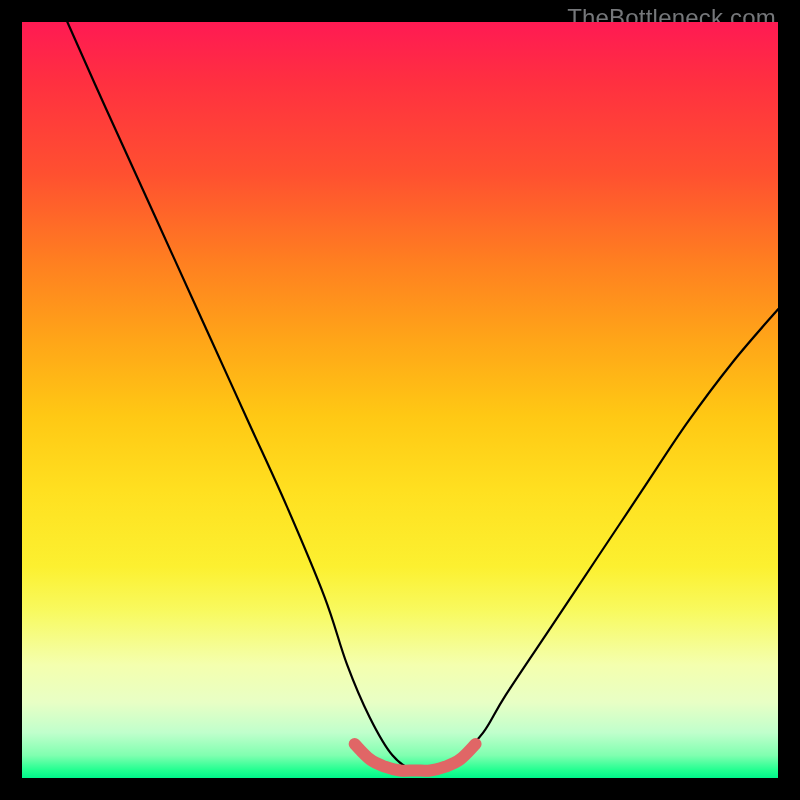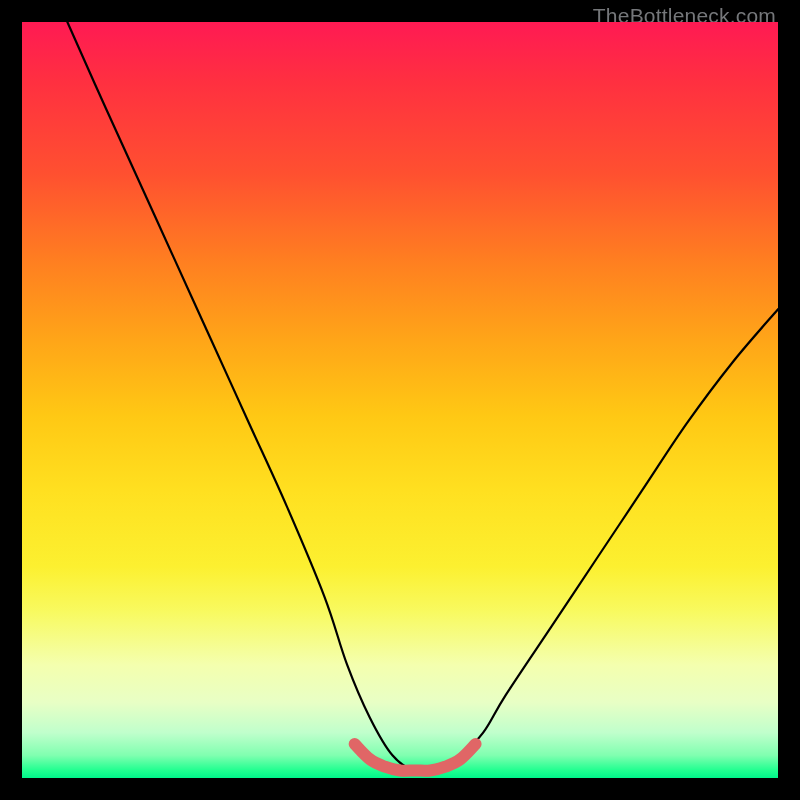--- a/index.html
+++ b/index.html
@@ -44,21 +44,21 @@
     left: 0;
     top: 0;
     width: 756px;
     height: 756px;
   }
   .watermark {
     position: absolute;
     top: 4px;
     right: 24px;
     font-family: Arial, Helvetica, sans-serif;
-    font-size: 21px;
+    font-size: 24px;
     font-weight: 500;
     color: #75777a;
     letter-spacing: 0.2px;
   }
 </style>
 </head>
 <body>
 
 <div class="chart-container">
   <div class="watermark">TheBottleneck.com</div>

